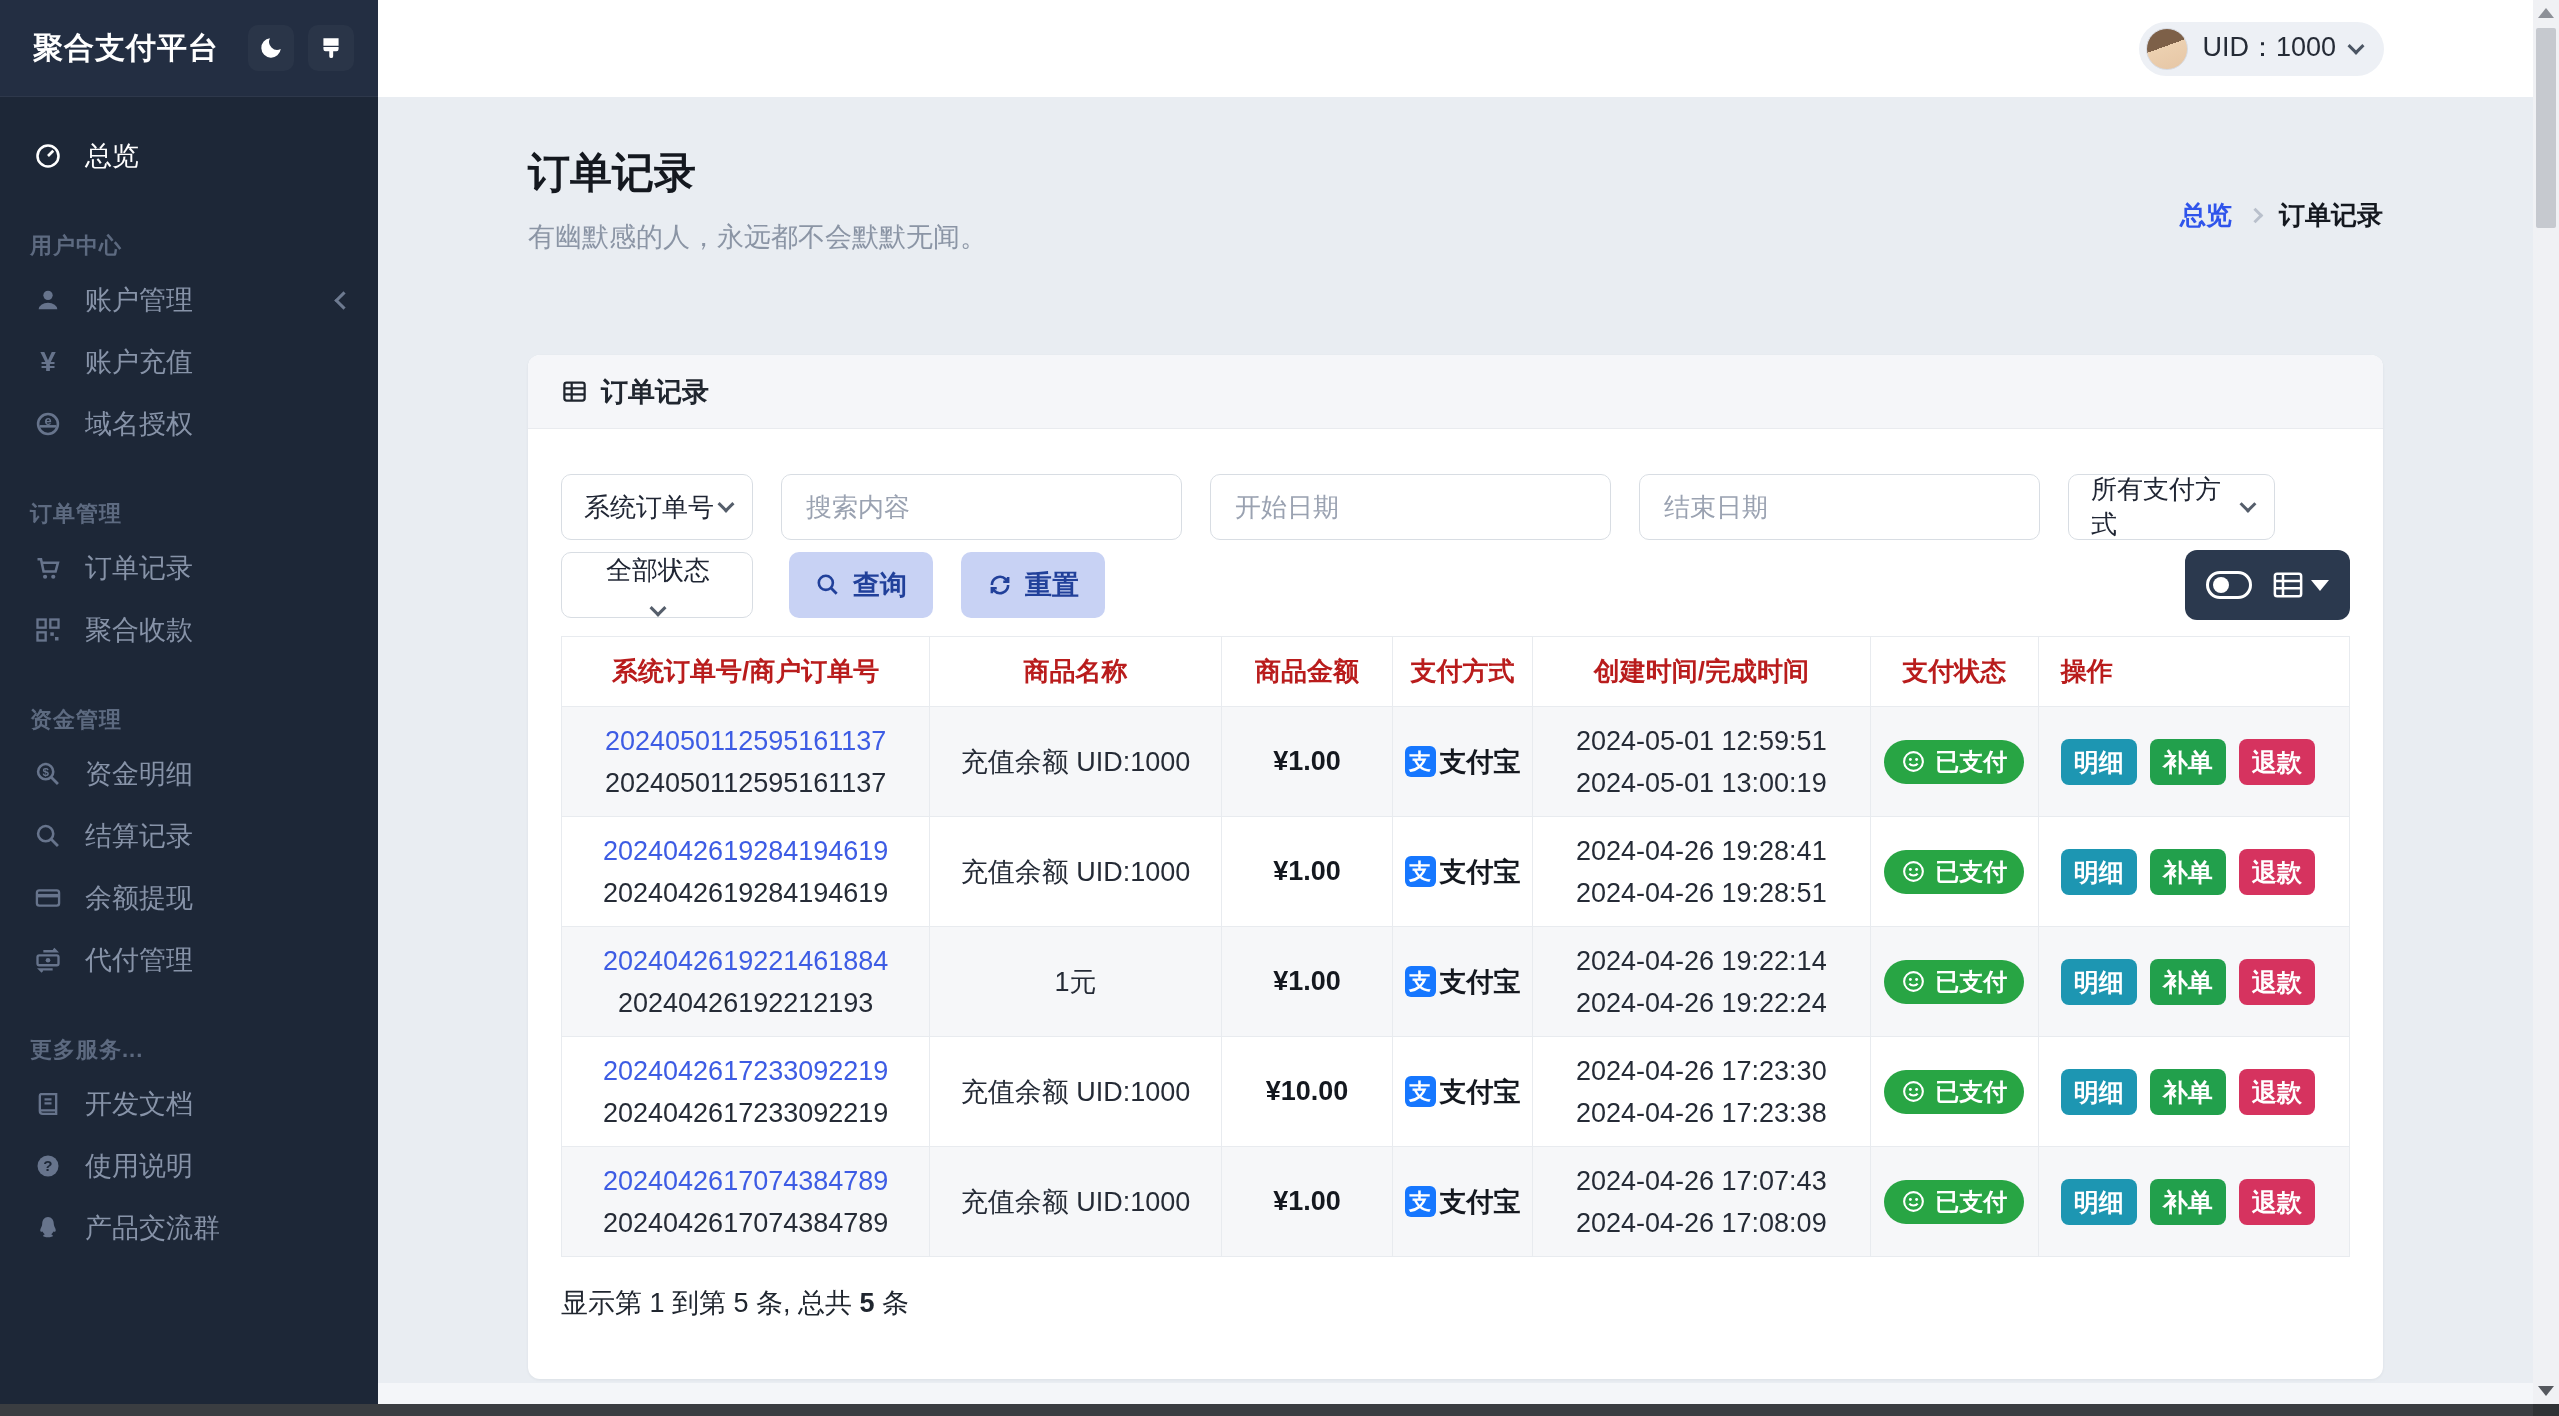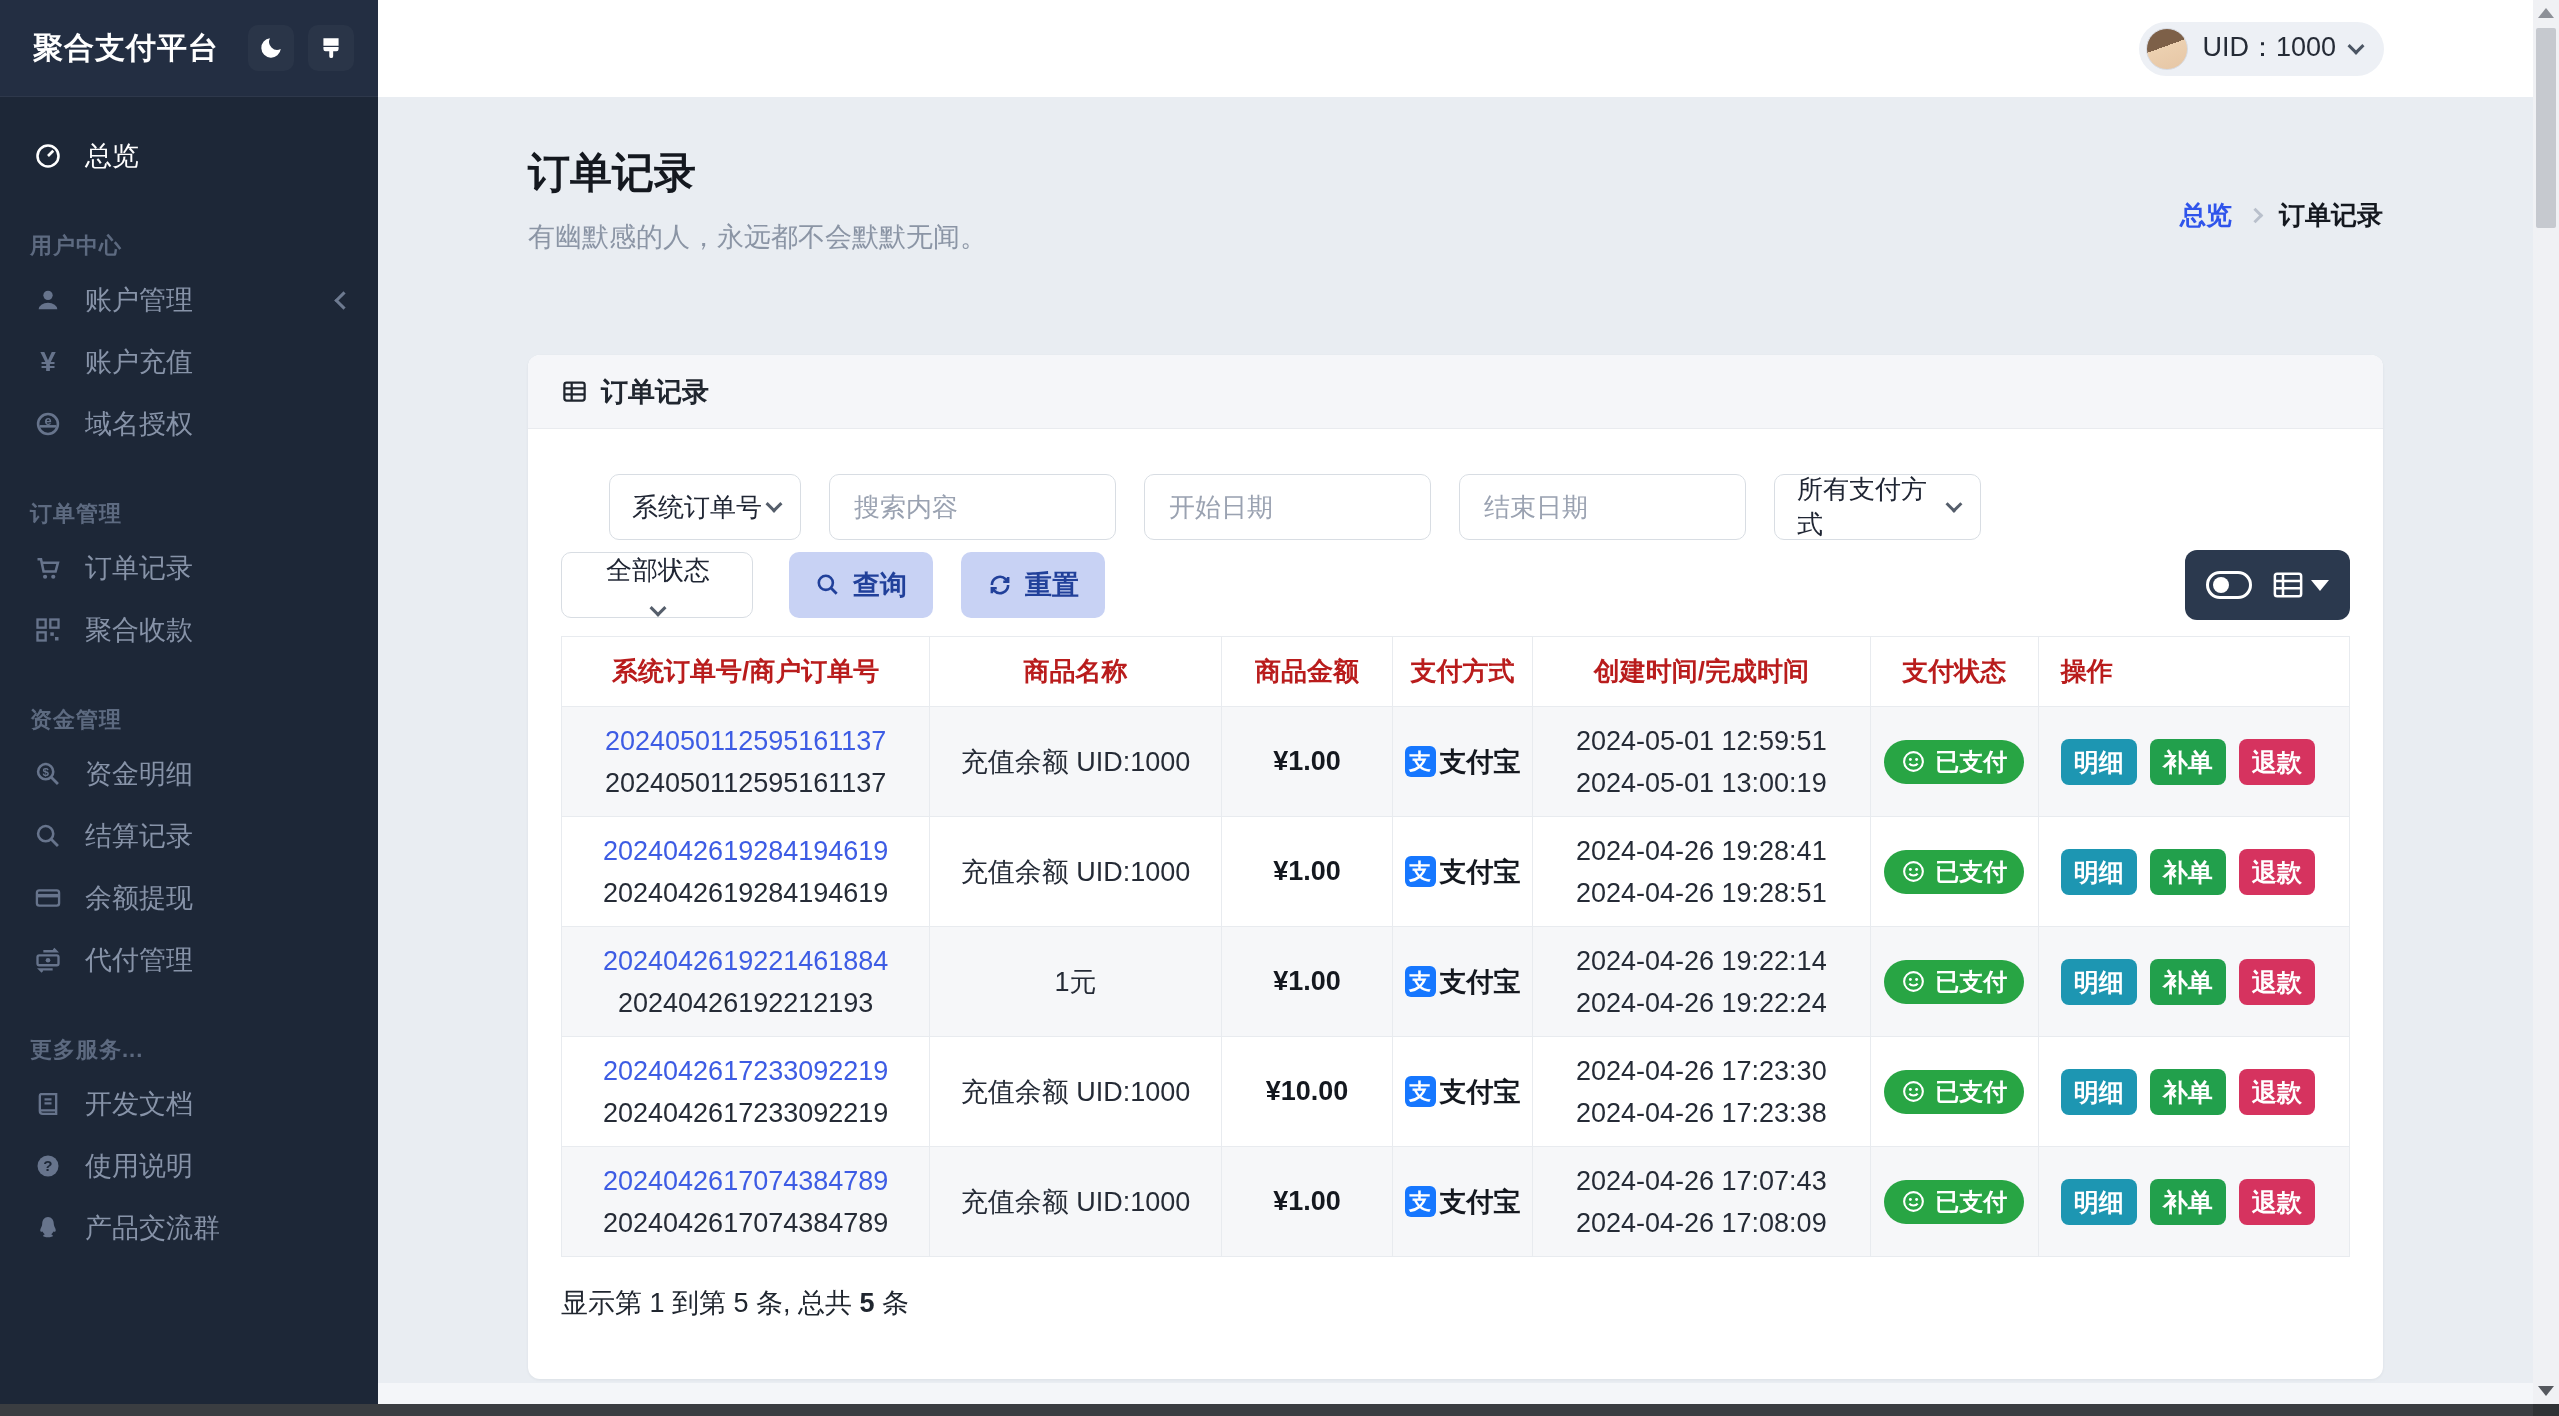--- a/index.html
+++ b/index.html
@@ -52,23 +52,23 @@
   .card-header .ch-icon svg { width:27px; height:27px; }
   .card-title { font-size:27px; font-weight:700; color:#20262f; }
   .card-body { padding:45px 33px 58px 33px; }
 
   
   .filter-row { display:flex; align-items:center; gap:28px; }
   .filter-row.second { margin-top:10px; }
   .sel, .inp { height:66px; border:1px solid #d8dde3; border-radius:10px; background:#fff; font-size:26px; color:#202634; }
   .sel { display:flex; align-items:center; justify-content:space-between; padding:0 20px 0 22px; cursor:pointer; }
   .sel .chev-down { border-color:#555e6b; }
-  .inp { padding:0 24px; outline:none; width:287px; font-family:inherit; }
+  .inp { padding:0 24px; outline:none; width:401px; font-family:inherit; }
   .inp::placeholder { color:#9aa2b1; }
-  .w-order-type { width:192px;margin-left:48px; }
+  .w-order-type { width:192px; }
   .w-paymethod { width:207px; }
   .w-status { width:192px;flex-direction:column; }
   .soft-btn { height:66px; border:none; border-radius:10px; background:#c8d2f4; color:#21409a; font-size:27px; font-weight:700; display:flex; align-items:center; gap:12px; padding:0 26px; cursor:pointer; font-family:inherit; }
   .soft-btn svg { width:26px; height:26px; }
   .soft-btn.query { margin-left:8px; }
   .view-controls { margin-left:auto; width:165px; height:70px; background:#2b394e; border-radius:12px; display:flex; align-items:center; justify-content:space-evenly; }
   .toggle-icon { width:46px; height:28px; border:3px solid #fff; border-radius:14px; position:relative; cursor:pointer; }
   .toggle-icon::after { content:""; position:absolute; left:4px; top:3px; width:16px; height:16px; border-radius:50%; background:#fff; }
   .cols-dd { display:flex; align-items:center; gap:8px; cursor:pointer; }
   .cols-dd svg { width:30px; height:28px; }

